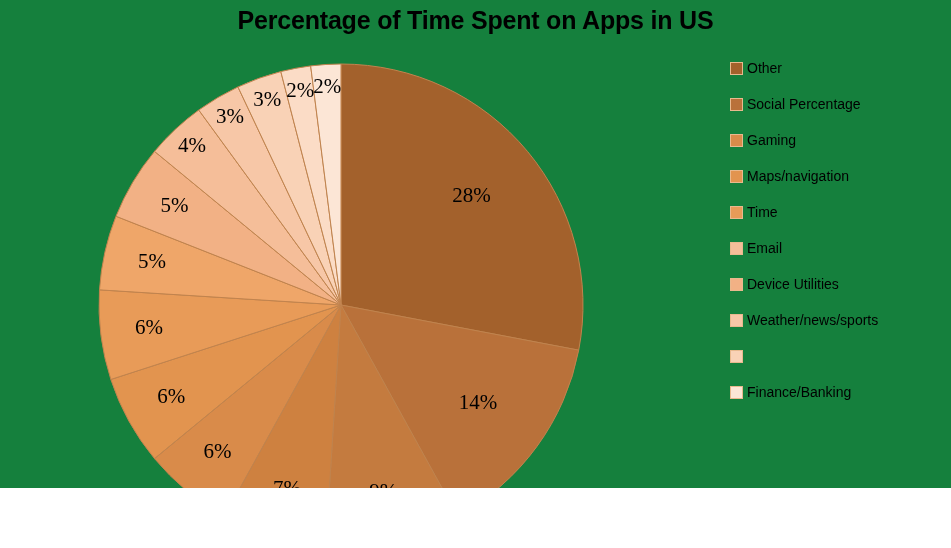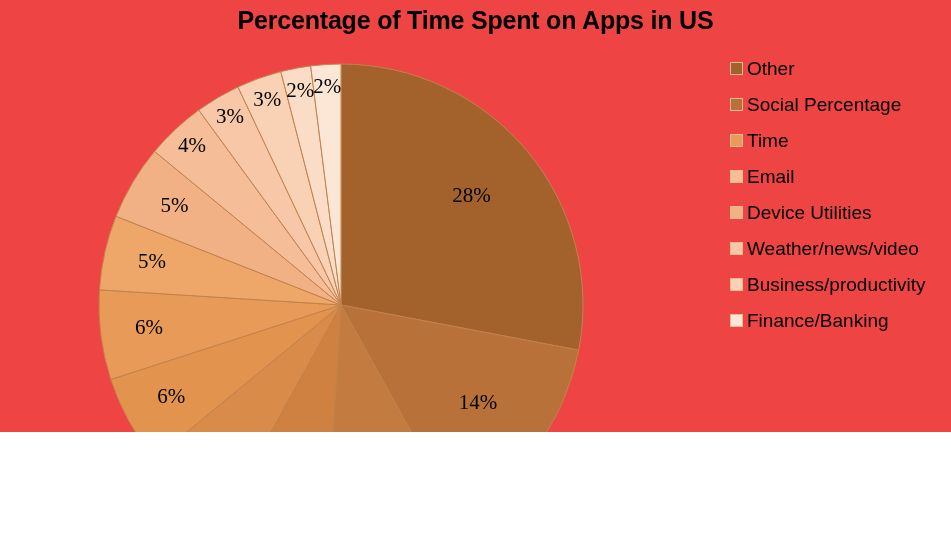--- a/index.html
+++ b/index.html
@@ -6,22 +6,22 @@
     margin: 0;
     padding: 0;
     background: #ffffff;
   }
   body {
     font-family: "Liberation Sans", sans-serif;
   }
   #chart-root {
     position: relative;
     width: 951px;
-    height: 432px;
-    background: #ef4444;
+    height: 488px;
+    background: #15803d;
     overflow: hidden;
   }
   #chart-title {
     position: absolute;
     left: 0;
     top: 6px;
     width: 951px;
     text-align: center;
     font-size: 25px;
     font-weight: bold;
@@ -67,21 +67,21 @@
   .legend-swatch {
     width: 11px;
     height: 11px;
     flex: 0 0 11px;
     border: 1px solid #E8B98E;
     box-sizing: content-box;
     margin-right: 4px;
   }
   .legend-label {
     font-family: "Liberation Sans", sans-serif;
-    font-size: 19px;
+    font-size: 14px;
     color: #000000;
     white-space: nowrap;
     line-height: 1;
   }
 </style>
 </head>
 <body>
 
 <div id="chart-root">
 
@@ -127,38 +127,45 @@
   <div id="legend">
       <div class="legend-row">
         <span class="legend-swatch" style="background: rgb(163, 97, 44);"></span>
         <span class="legend-label">Other</span>
       </div>
       <div class="legend-row">
         <span class="legend-swatch" style="background: rgb(185, 113, 58);"></span>
         <span class="legend-label">Social Percentage</span>
       </div>
       <div class="legend-row">
+        <span class="legend-swatch" style="background: rgb(217, 139, 74);"></span>
+        <span class="legend-label">Gaming</span>
+      </div>
+      <div class="legend-row">
+        <span class="legend-swatch" style="background: rgb(226, 148, 79);"></span>
+        <span class="legend-label">Maps/navigation</span>
+      </div>
+      <div class="legend-row">
         <span class="legend-swatch" style="background: rgb(232, 155, 88);"></span>
         <span class="legend-label">Time</span>
       </div>
       <div class="legend-row">
         <span class="legend-swatch" style="background: rgb(245, 190, 153);"></span>
         <span class="legend-label">Email</span>
       </div>
       <div class="legend-row">
         <span class="legend-swatch" style="background: rgb(242, 177, 133);"></span>
         <span class="legend-label">Device Utilities</span>
       </div>
       <div class="legend-row">
         <span class="legend-swatch" style="background: rgb(247, 199, 167);"></span>
-        <span class="legend-label">Weather/news/video</span>
+        <span class="legend-label">Weather/news/sports</span>
       </div>
       <div class="legend-row">
         <span class="legend-swatch" style="background: rgb(249, 210, 182);"></span>
-        <span class="legend-label">Business/productivity</span>
       </div>
       <div class="legend-row">
         <span class="legend-swatch" style="background: rgb(252, 230, 214);"></span>
         <span class="legend-label">Finance/Banking</span>
       </div>
     </div>
 
 </div>
 
 </body></html>

